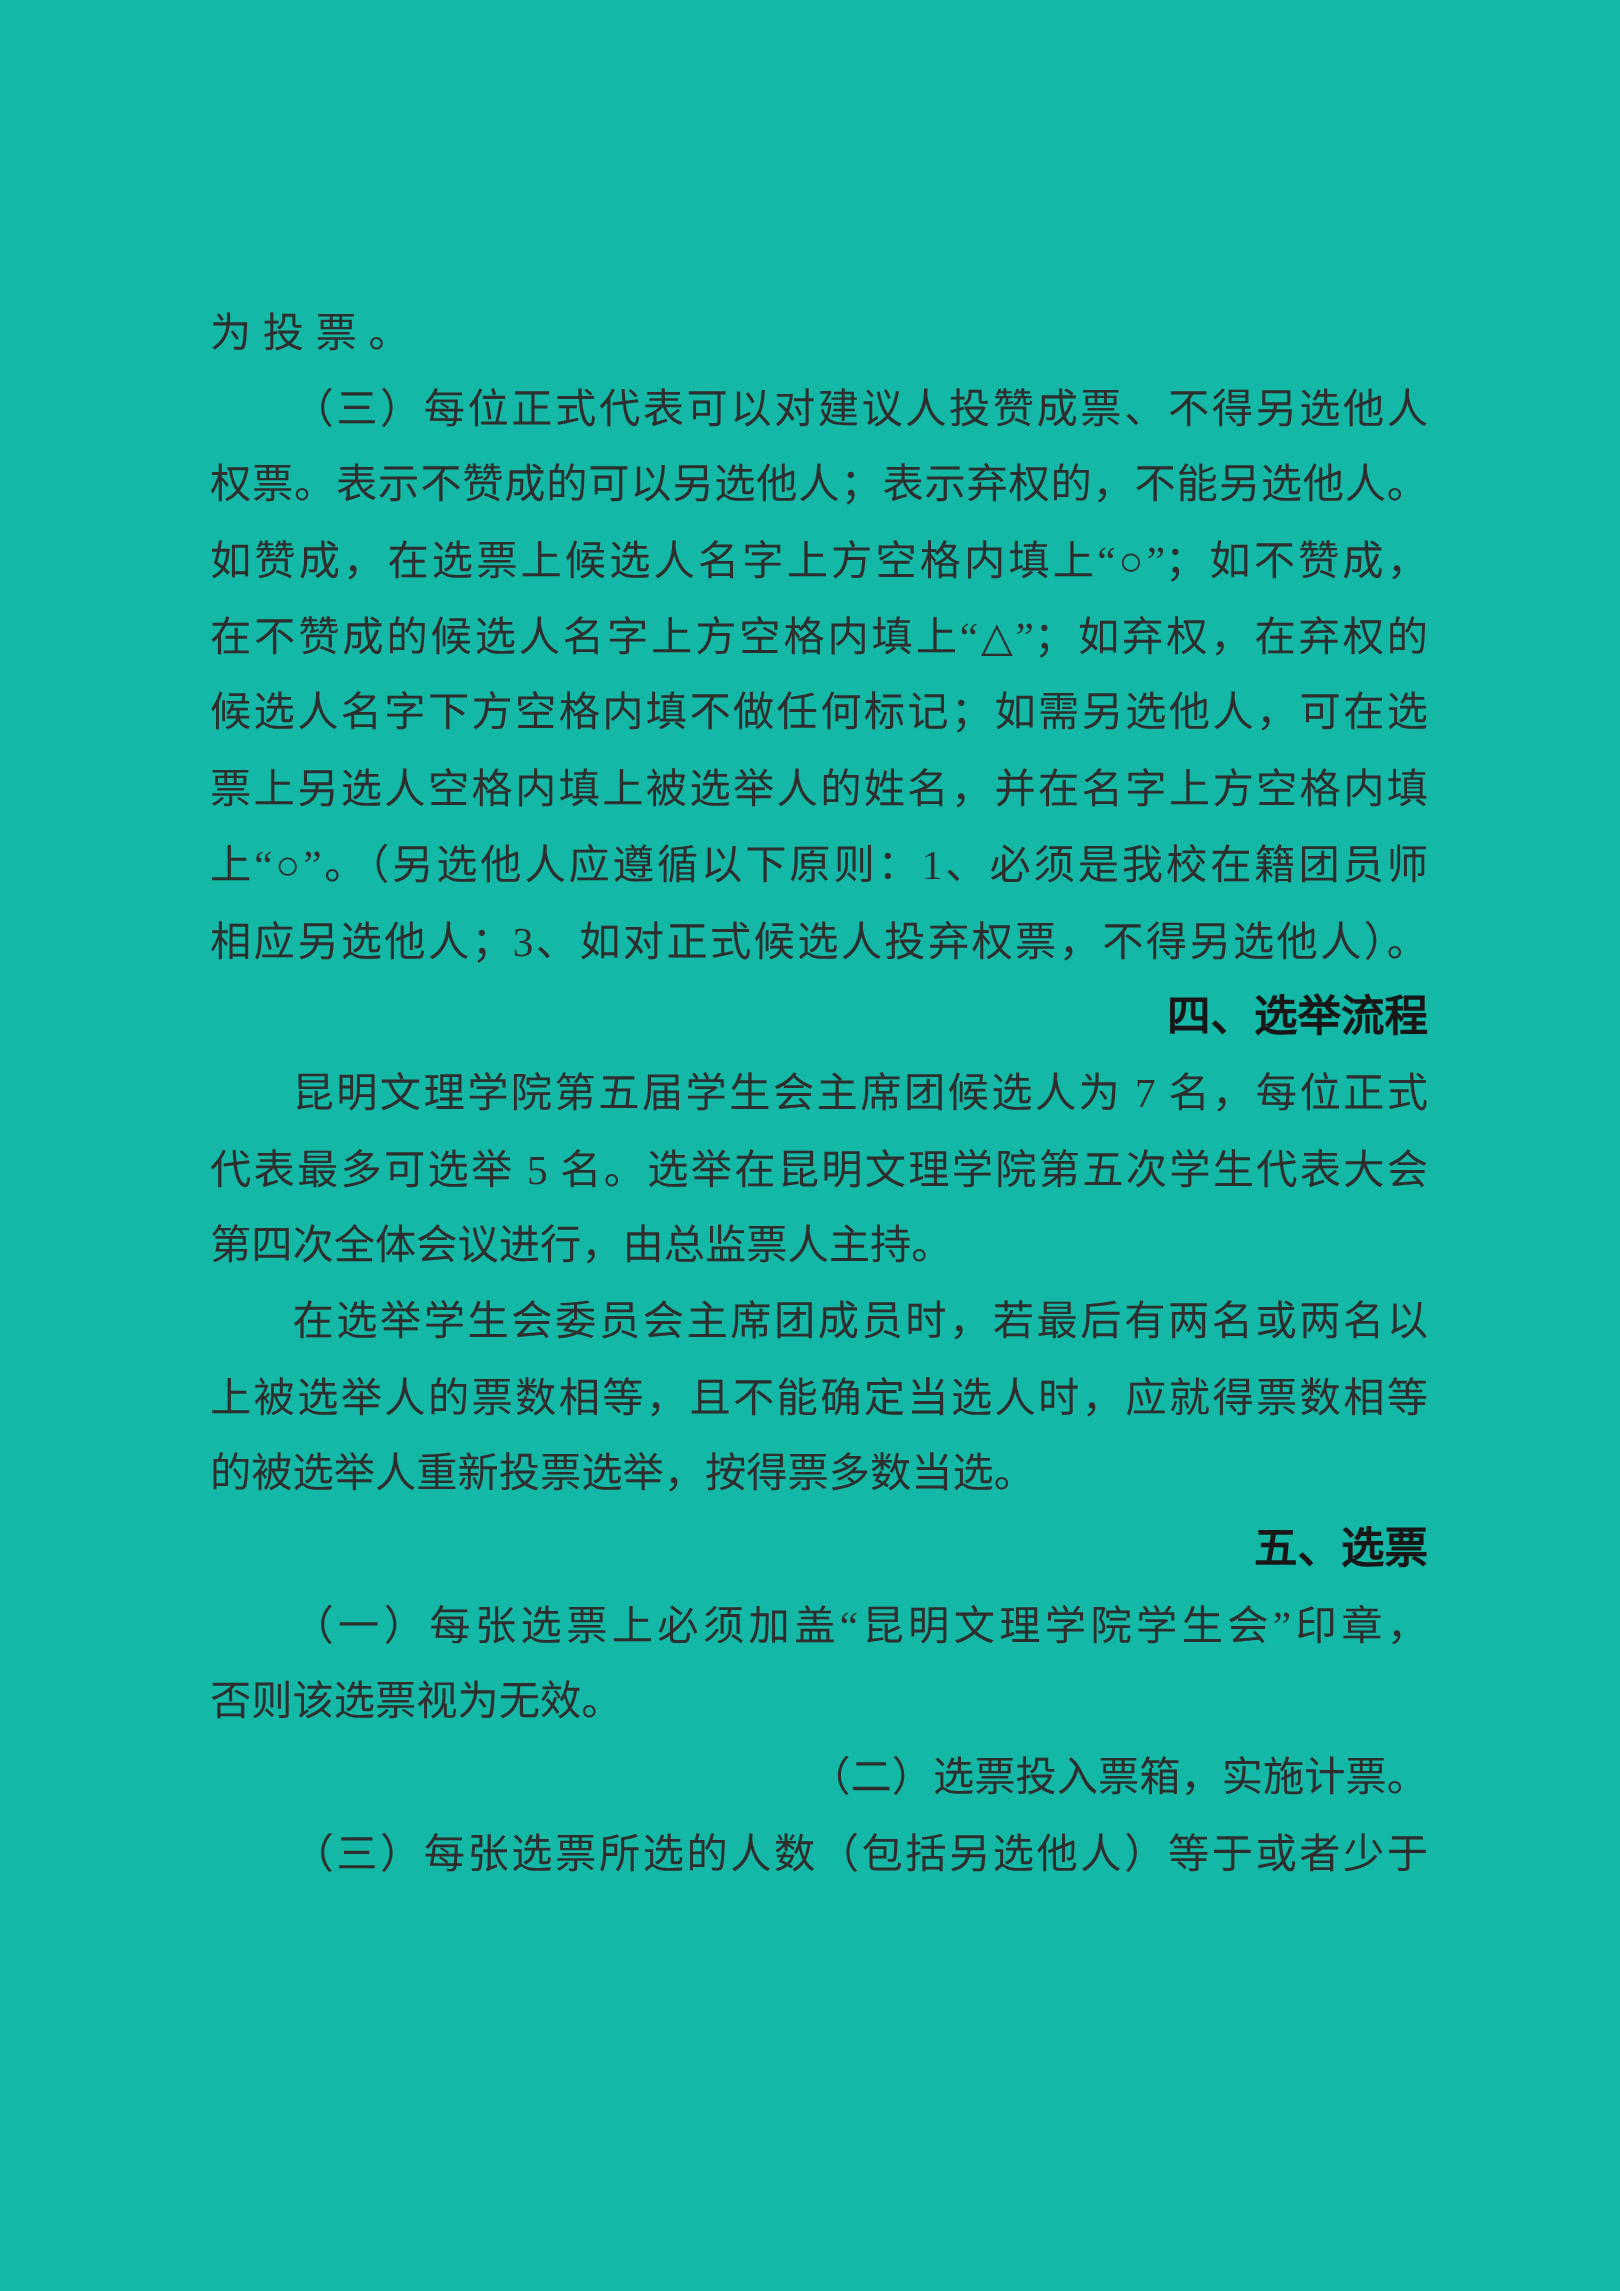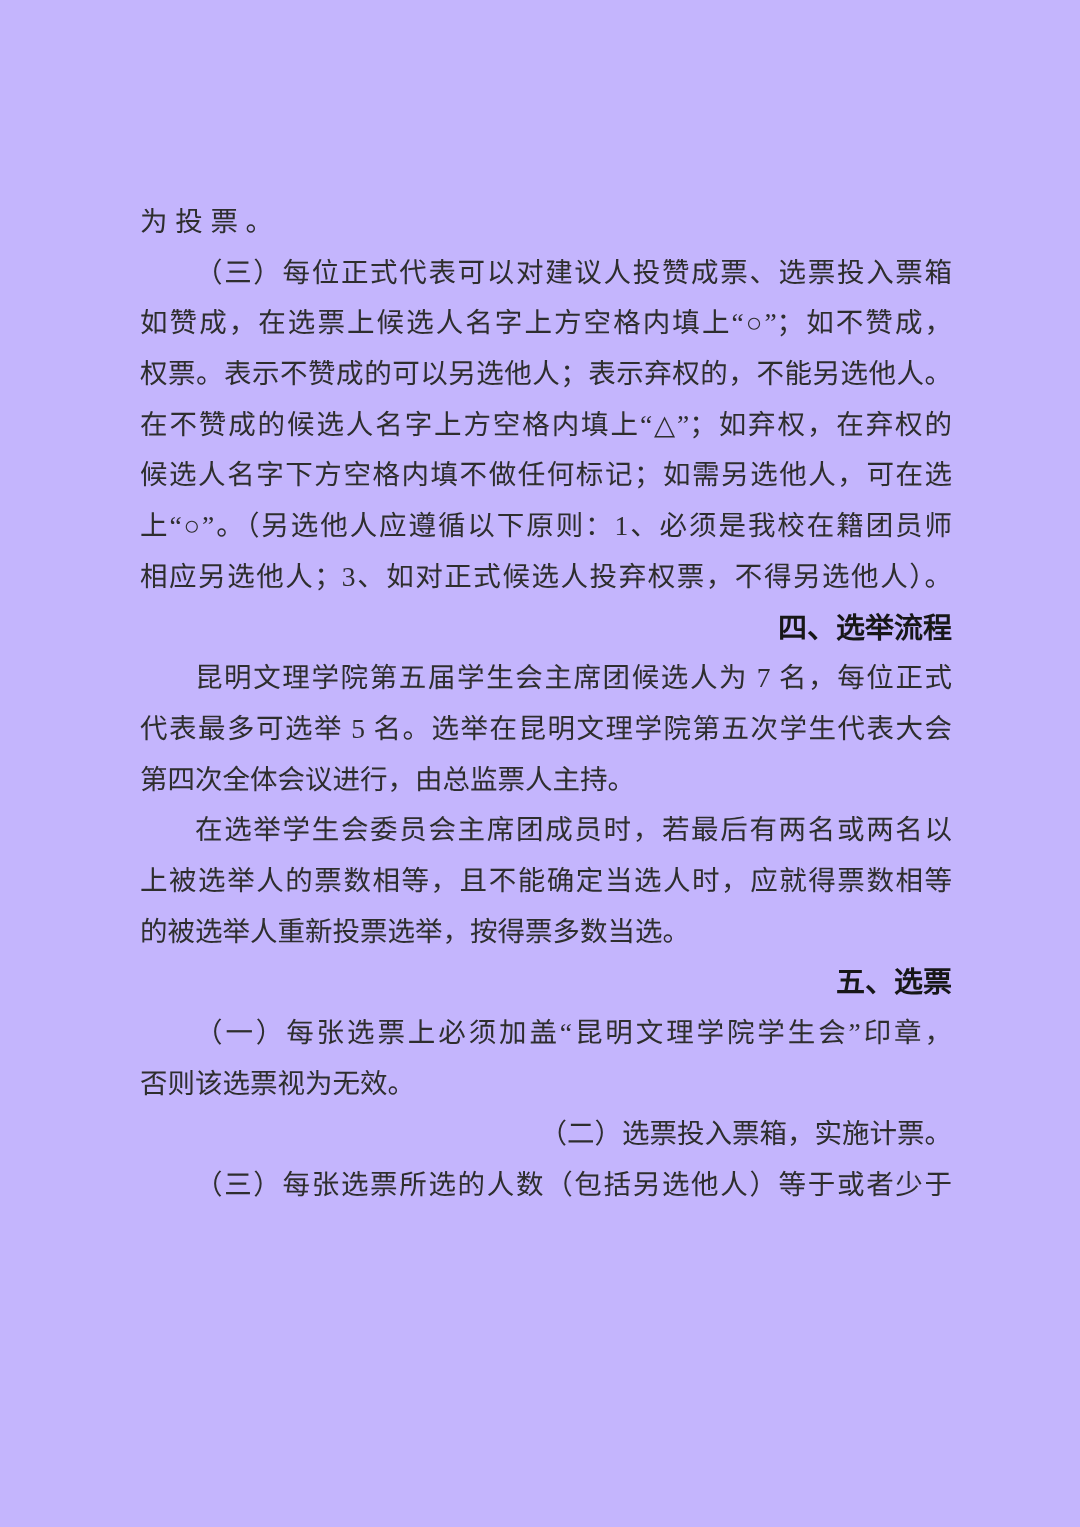--- a/index.html
+++ b/index.html
@@ -4,21 +4,21 @@
 <style>
   html, body {
     margin: 0;
     padding: 0;
     background: #ffffff;
   }
   .page {
     position: relative;
     width: 1080px;
     height: 1527px;
-    background: #c4b5fd;
+    background: #14b8a6;
     overflow: hidden;
   }
   .doc-body {
     position: absolute;
     left: 140px;
     top: 197px;
     width: 812px;
   }
   .line {
     font-family: "Liberation Serif", "DejaVu Serif", serif;
@@ -50,25 +50,26 @@
   .line.sp {
     letter-spacing: 0.28em;
   }
 </style>
 </head>
 <body>
 
 <div class="page">
   <div class="doc-body">
       <div class="line sp">为投票。</div>
-      <div class="line j ind">（三）每位正式代表可以对建议人投赞成票、选票投入票箱</div>
+      <div class="line j ind">（三）每位正式代表可以对建议人投赞成票、不得另选他人</div>
+      <div class="line j">权票。表示不赞成的可以另选他人；表示弃权的，不能另选他人。</div>
       <div class="line j">如赞成，在选票上候选人名字上方空格内填上“○”；如不赞成，</div>
-      <div class="line j">权票。表示不赞成的可以另选他人；表示弃权的，不能另选他人。</div>
       <div class="line j">在不赞成的候选人名字上方空格内填上“△”；如弃权，在弃权的</div>
       <div class="line j">候选人名字下方空格内填不做任何标记；如需另选他人，可在选</div>
+      <div class="line j">票上另选人空格内填上被选举人的姓名，并在名字上方空格内填</div>
       <div class="line j">上“○”。（另选他人应遵循以下原则：1、必须是我校在籍团员师</div>
       <div class="line j">相应另选他人；3、如对正式候选人投弃权票，不得另选他人）。</div>
       <div class="line ind hd">四、选举流程</div>
       <div class="line j ind">昆明文理学院第五届学生会主席团候选人为 7 名，每位正式</div>
       <div class="line j">代表最多可选举 5 名。选举在昆明文理学院第五次学生代表大会</div>
       <div class="line">第四次全体会议进行，由总监票人主持。</div>
       <div class="line j ind">在选举学生会委员会主席团成员时，若最后有两名或两名以</div>
       <div class="line j">上被选举人的票数相等，且不能确定当选人时，应就得票数相等</div>
       <div class="line">的被选举人重新投票选举，按得票多数当选。</div>
       <div class="line ind hd">五、选票</div>

